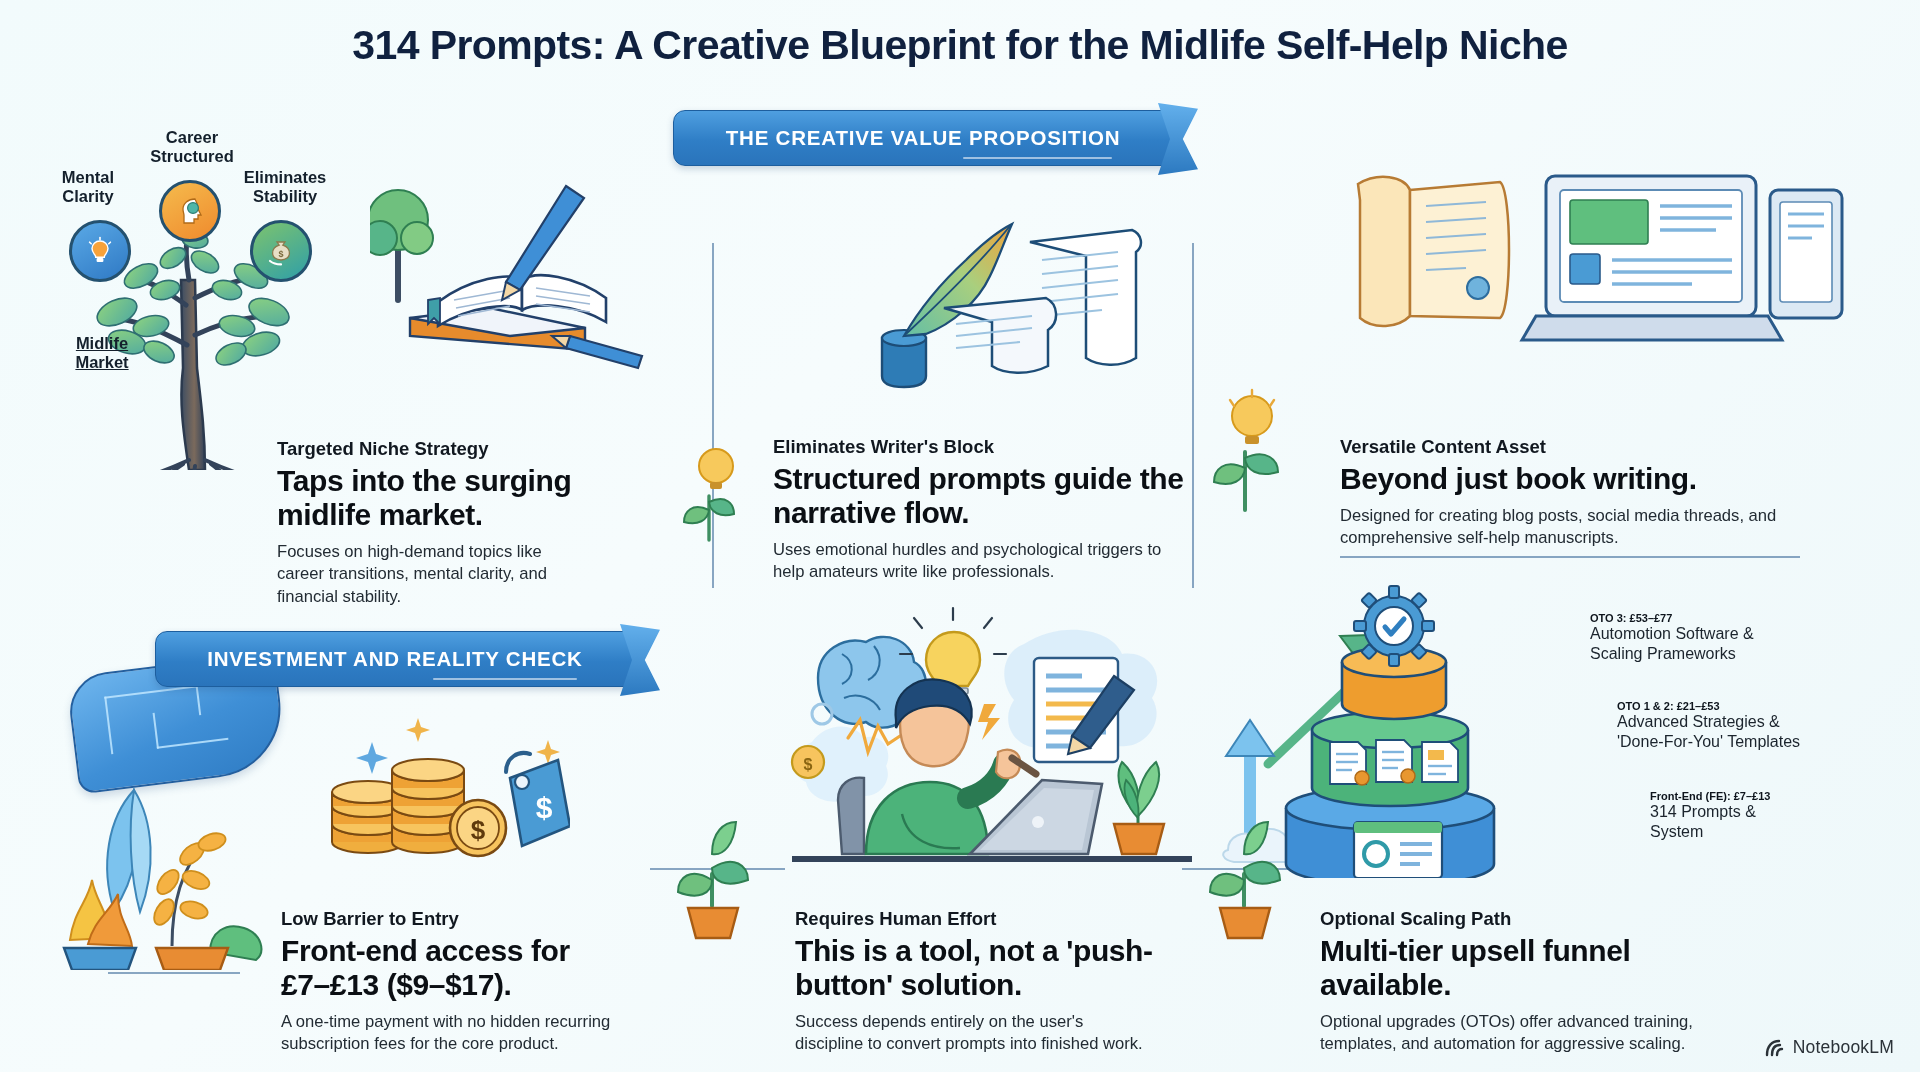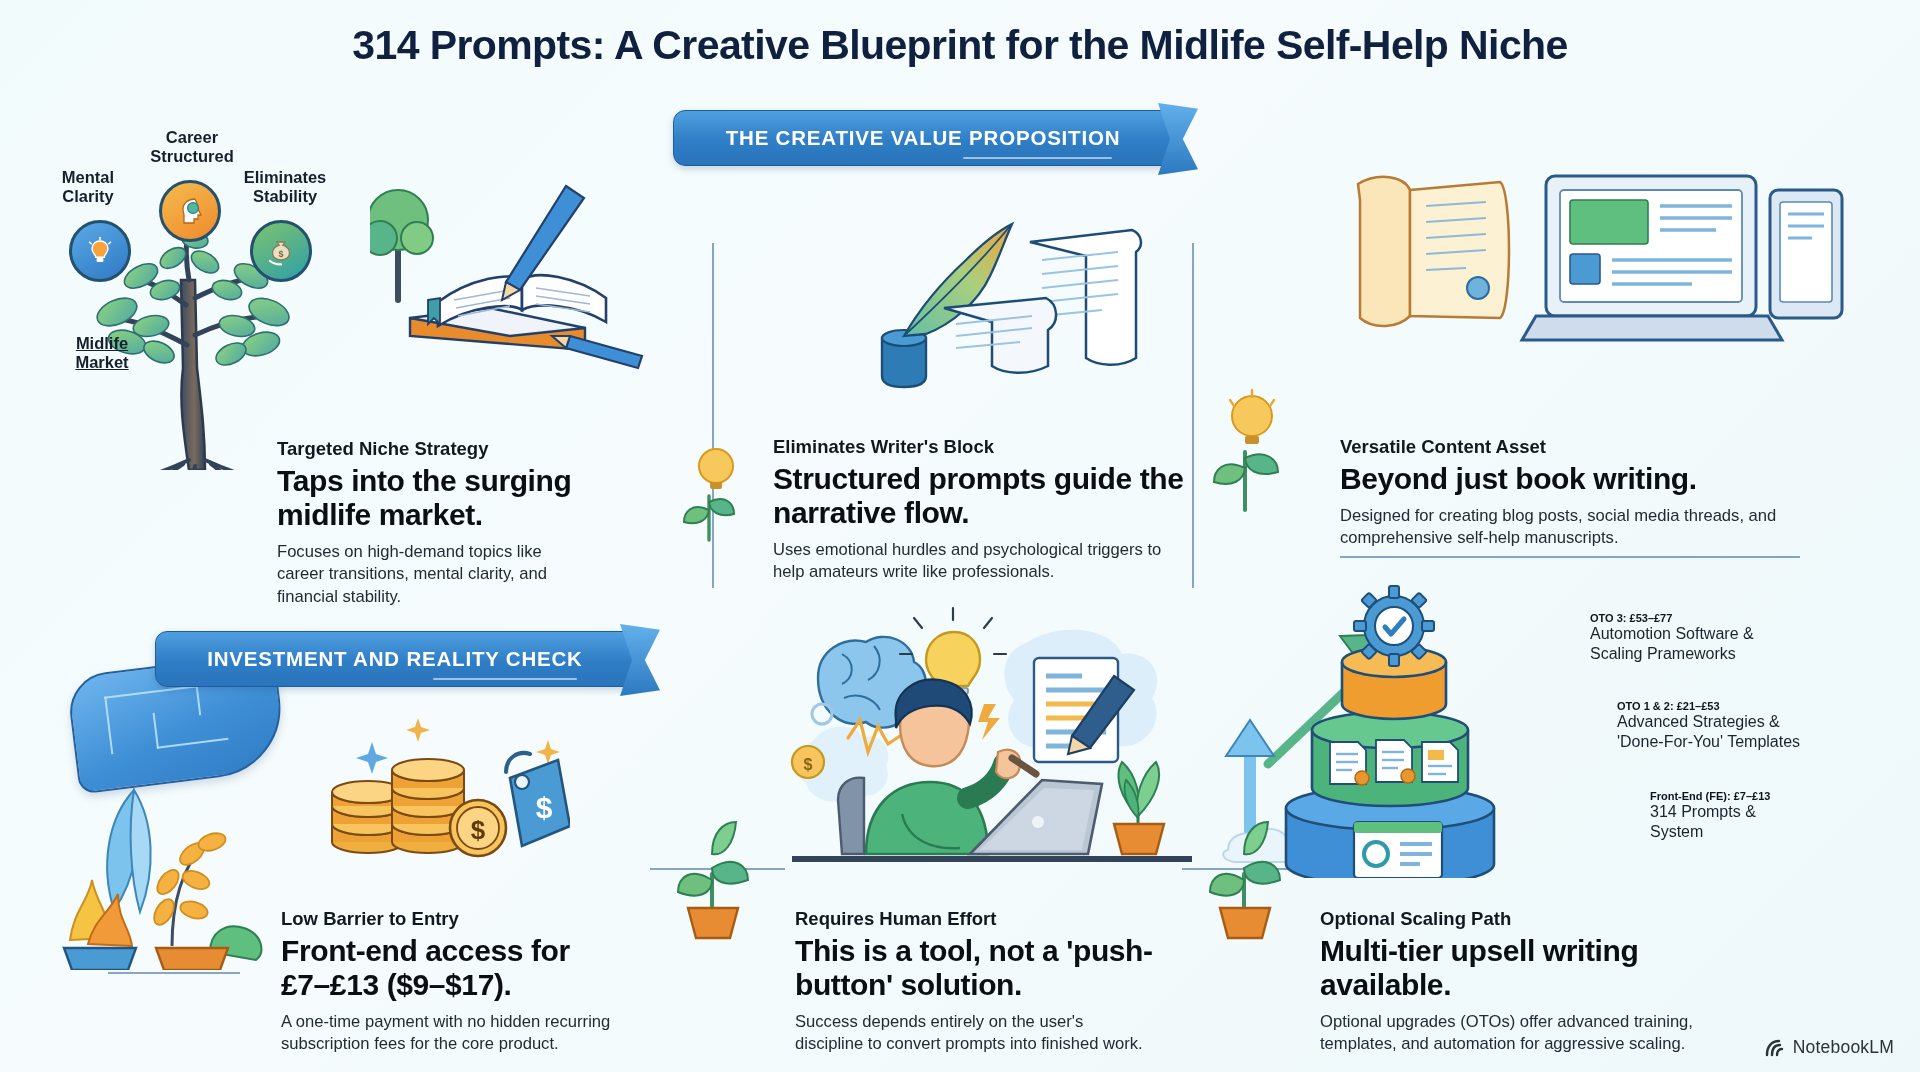--- a/index.html
+++ b/index.html
@@ -638,21 +638,21 @@
 </div>
 
 <div class="card" id="card-effort">
   <div class="eyebrow">Requires Human Effort</div>
   <div class="headline">This is a tool, not a 'push-button' solution.</div>
   <div class="body">Success depends entirely on the user's discipline to convert prompts into finished work.</div>
 </div>
 
 <div class="card" id="card-scaling">
   <div class="eyebrow">Optional Scaling Path</div>
-  <div class="headline">Multi-tier upsell writing available.</div>
+  <div class="headline">Multi-tier upsell funnel available.</div>
   <div class="body">Optional upgrades (OTOs) offer advanced training, templates, and automation for aggressive scaling.</div>
 </div>
 
 <div class="watermark">
   <svg width="22" height="18" viewBox="0 0 22 18">
     <path d="M3 16 C3 7 8 2 15 2" stroke="#2b3238" stroke-width="2.4" fill="none" stroke-linecap="round"></path>
     <path d="M8 16 C8 9 11 6 16 6" stroke="#2b3238" stroke-width="2.4" fill="none" stroke-linecap="round"></path>
     <path d="M13 16 C13 12 15 10 18 10" stroke="#2b3238" stroke-width="2.4" fill="none" stroke-linecap="round"></path>
   </svg>
   <span>NotebookLM</span>

